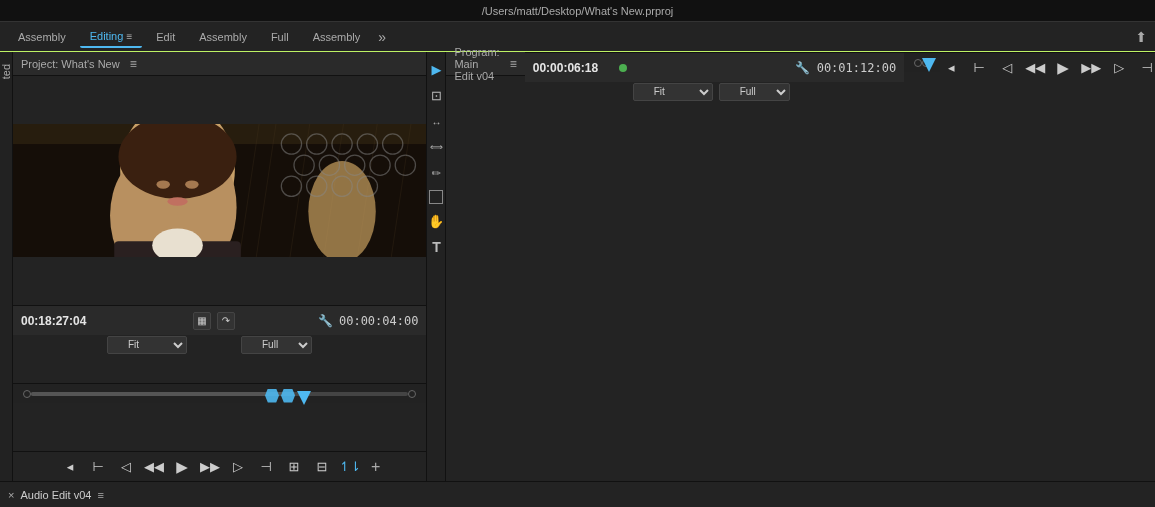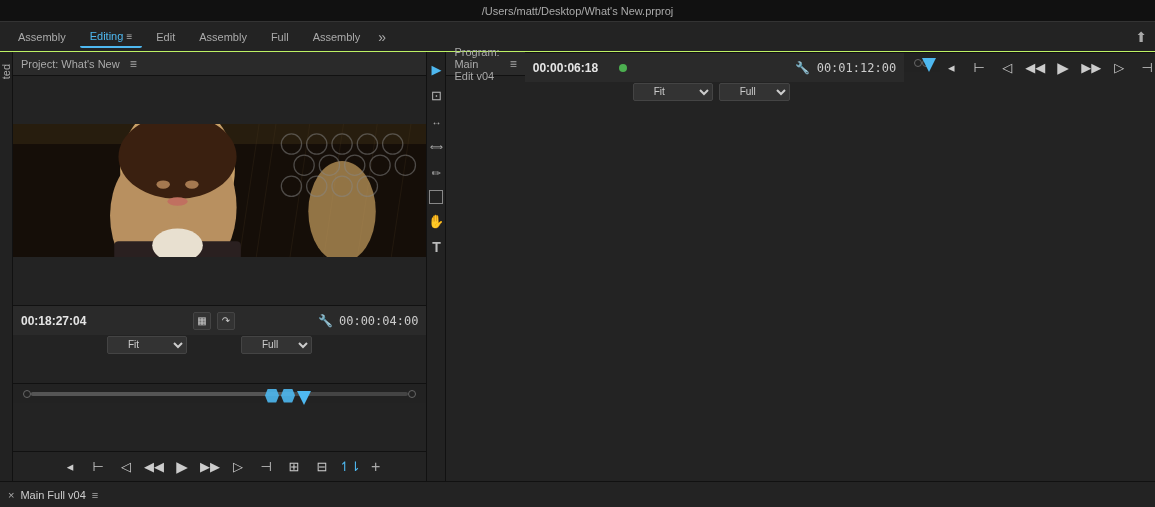--- a/index.html
+++ b/index.html
@@ -609,15 +609,15 @@
       <div class="ctrl-btn">⊞</div>
       <div class="ctrl-btn">⊟</div>
       <div class="ctrl-btn blue">↿⇂</div>
       <div class="ctrl-btn-plus">+</div>
     </div>
   </div>
 </div>
 
 <div class="timeline-panel">
   <span class="timeline-close">×</span>
-  <span class="timeline-label">Main Full v04</span>
+  <span class="timeline-label">Audio Edit v04</span>
   <span class="timeline-menu">≡</span>
 </div>
 
 </body></html>

